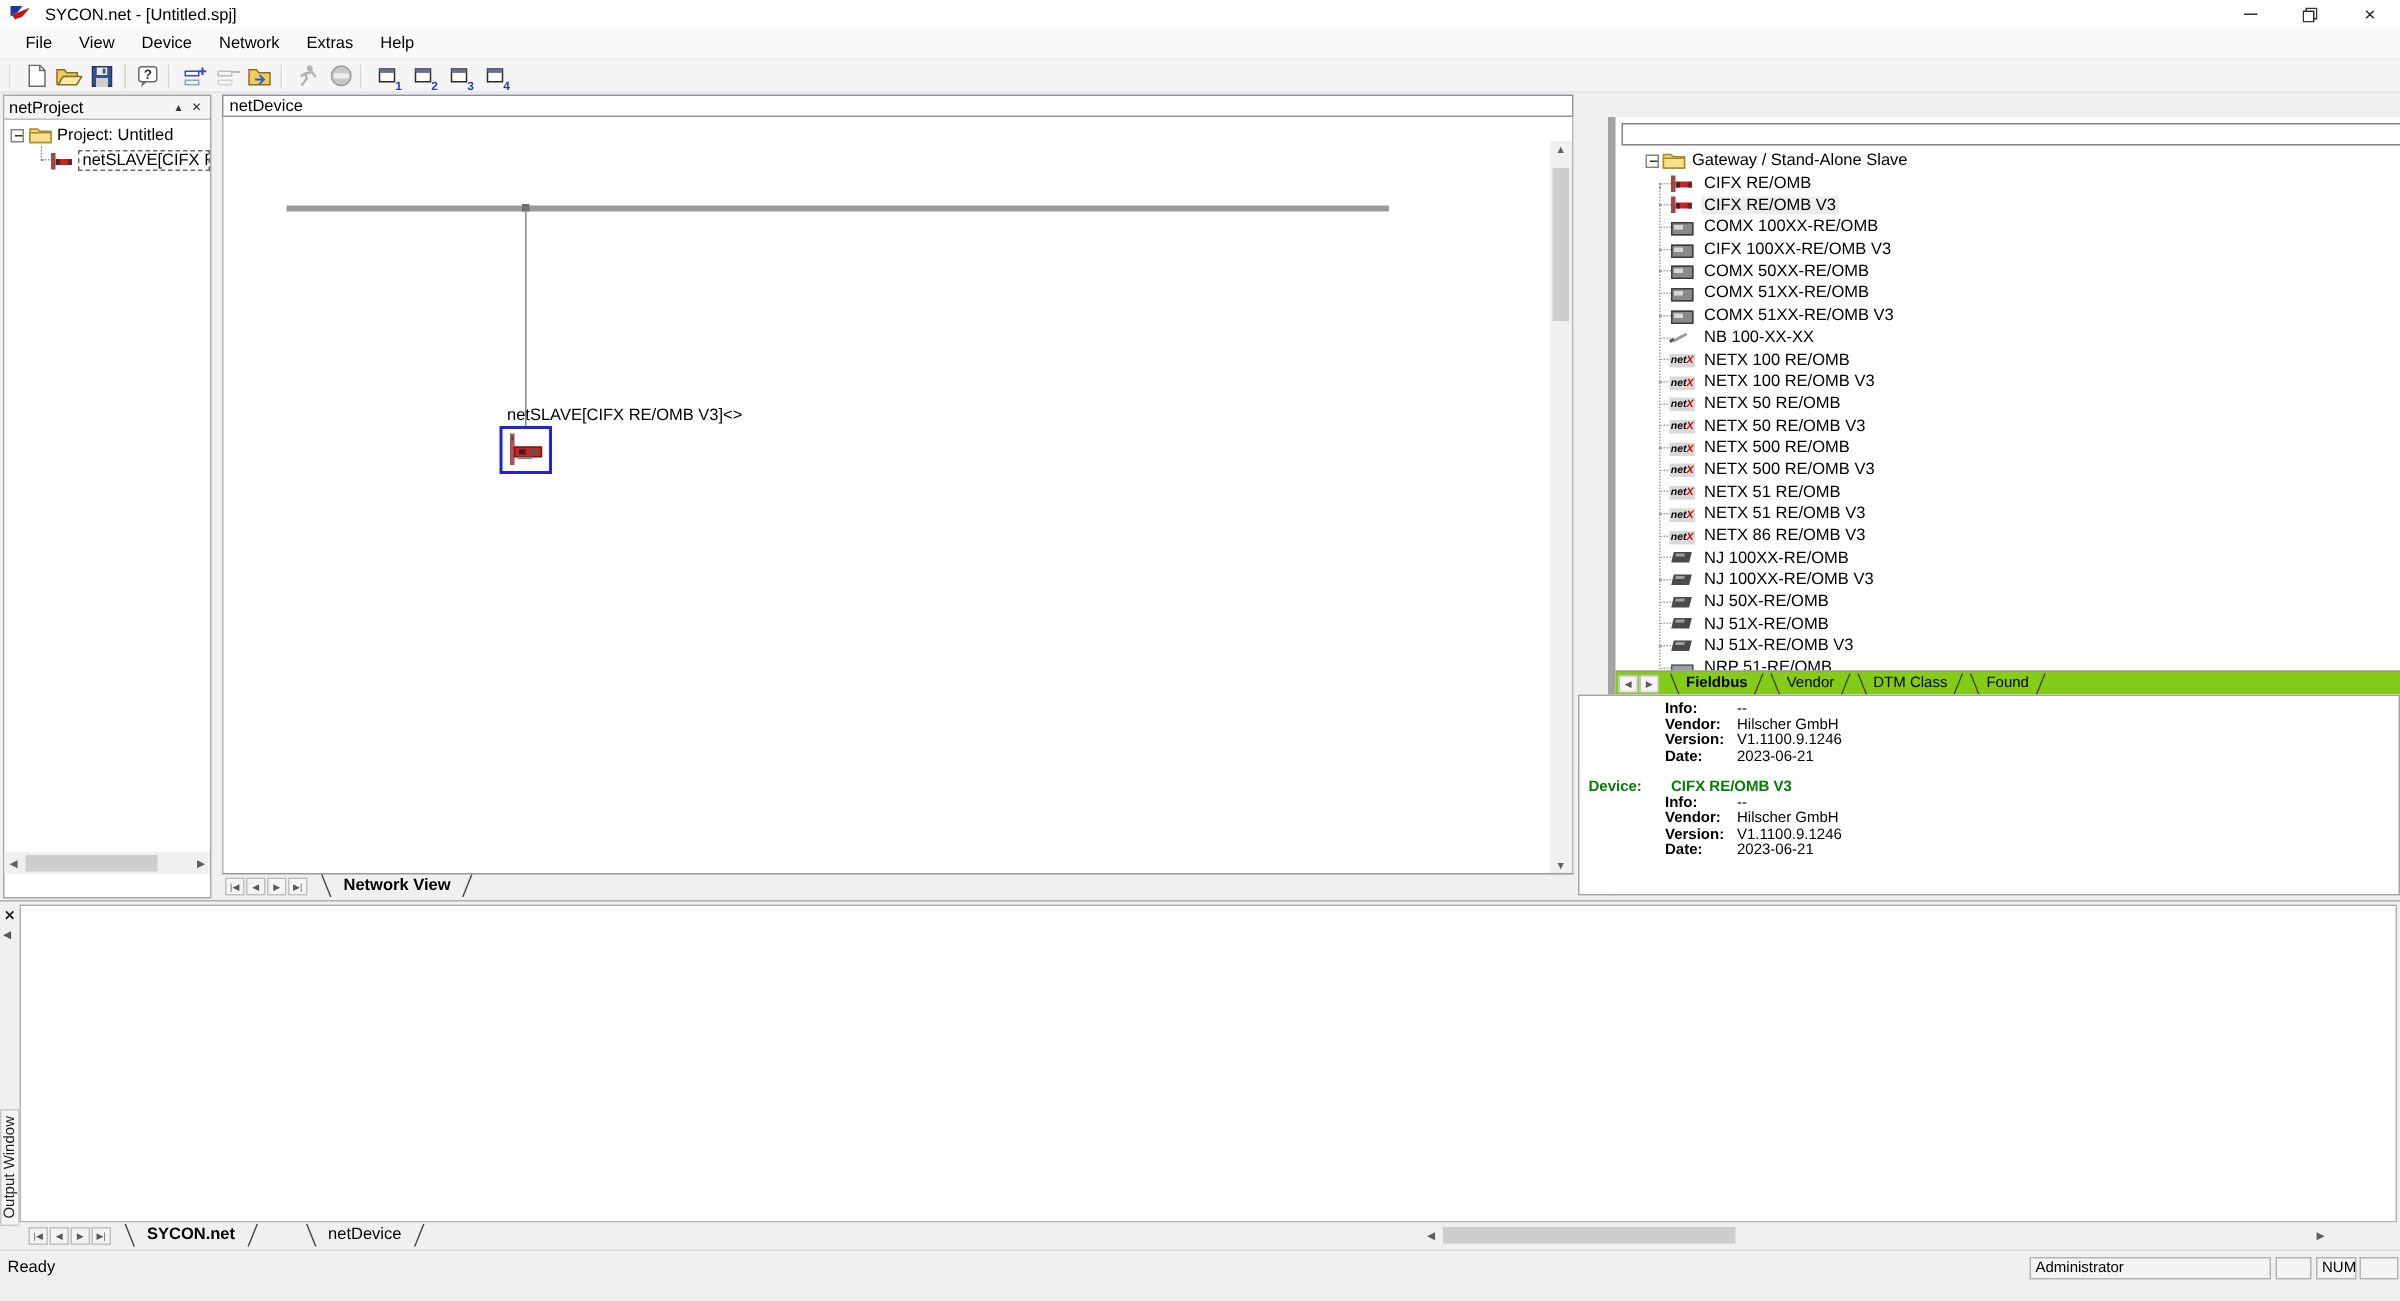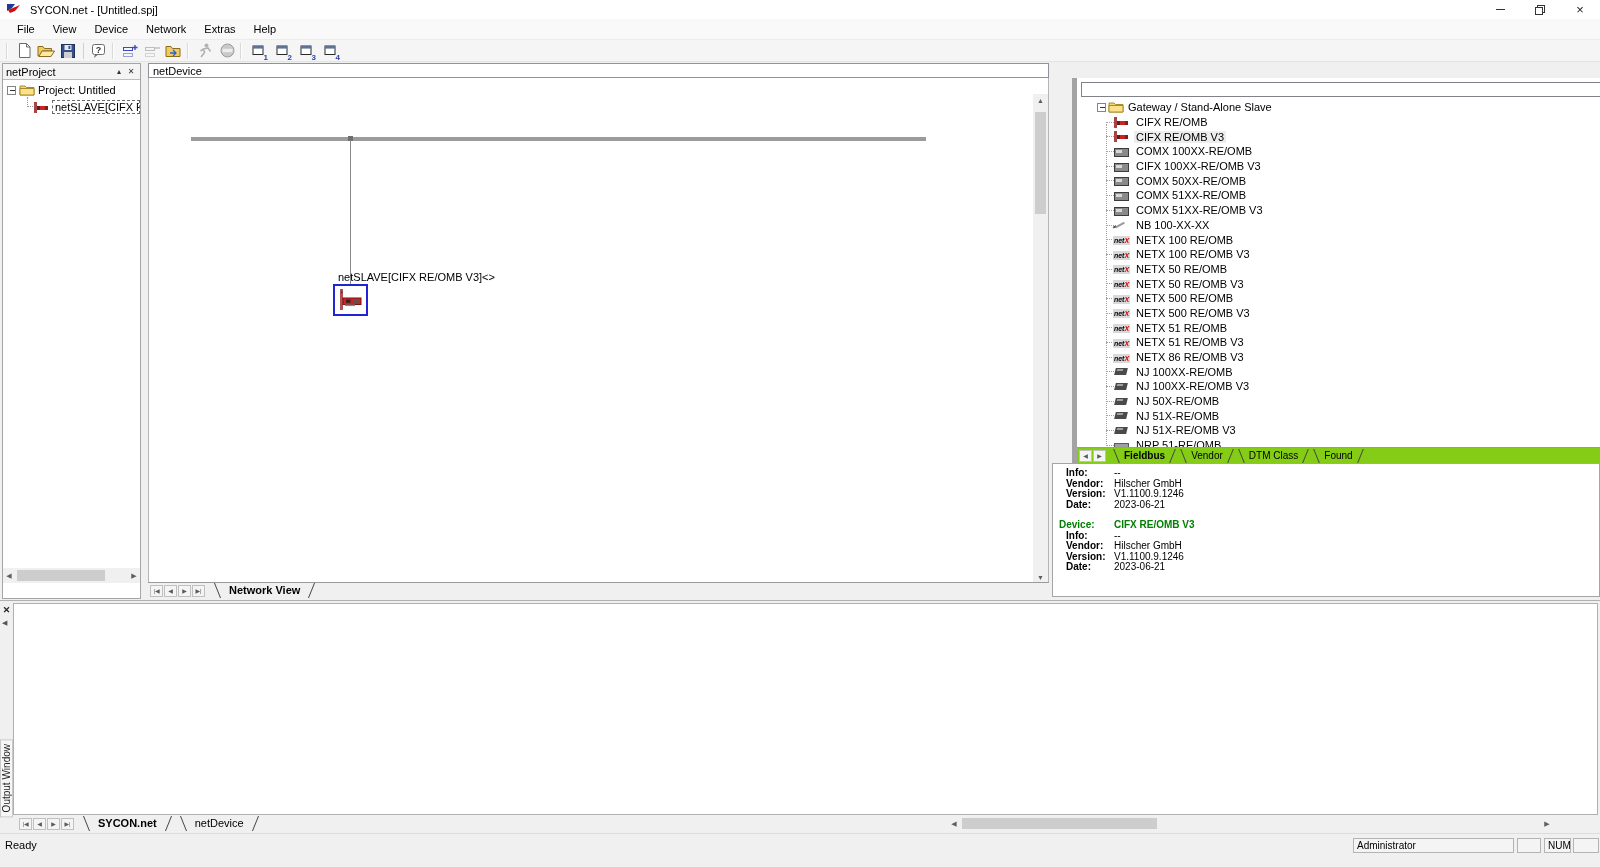--- a/index.html
+++ b/index.html
@@ -101,21 +101,21 @@
   .ci-netx::before { content:"net"; color:#000; }
   .ci-netx::after { content:"X"; color:#cc0000; }
   .ci-nj::before { content:""; position:absolute; left:2px; top:2px; width:12px; height:7px; background:#4a4a4a; transform:skewX(-14deg); }
   .ci-nj::after { content:""; position:absolute; left:4px; top:3px; width:6px; height:2px; background:#9f9f9f; transform:skewX(-14deg); }
   .ci-nrp::before { content:""; position:absolute; left:1px; top:3px; width:13px; height:6px; background:#9aa0a6; border:1px solid #5a5a5a; }
 
   
   .infopanel { position:absolute; left:1052px; top:463px; width:548px; height:134px; background:#fff; border:1px solid #a5a5a5; font-size:10px; padding:4px 0 0 6px; line-height:10.5px; }
   .inforow { display:flex; }
   .inforow .k { width:55px; font-weight:bold; flex:none; }
-  .inforow .k.indent { padding-left:7px; }
+  .inforow .k.indent { padding-left:7px;margin-left:44px; }
   .inforow .v { }
   .inforow .name { font-weight:bold; color:var(--accent-green); }
   .inforow .k.green { color:var(--accent-green); }
   .infogap { height:10px; }
 
   
   .outputwin { position:absolute; left:0; top:600px; width:1600px; height:232px; background:#f0f0f0; border-top:1px solid #b0b0b0; }
   .ow-strip { position:absolute; left:0; top:2px; width:13px; height:228px; }
   .ow-close { position:absolute; left:1px; top:2px; width:11px; height:11px; font-size:9px; font-weight:bold; text-align:center; line-height:11px; color:#222; }
   .ow-collapse { position:absolute; left:2px; top:16px; font-size:7px; color:#555; }
@@ -541,21 +541,21 @@
       <span class="ow-sidelabel">Output Window</span>
     </div>
     <div class="ow-content"></div>
     <div class="ow-bottom">
       <span class="navbtns" style="margin-left:6px;">
         <span class="navbtn">|◀</span>
         <span class="navbtn">◀</span>
         <span class="navbtn">▶</span>
         <span class="navbtn">▶|</span>
       </span>
-      <span style="display:flex;">
+      <span style="display:flex;gap:24px;">
 
           <span class="btab active"><span>SYCON.net</span></span>
 
           <span class="btab"><span>netDevice</span></span>
         </span>
     </div>
     <div class="sb ow-hscroll">
       <span class="arrow" style="left:0;">◀</span>
       <span class="thumb"></span>
       <span class="arrow" style="right:0;">▶</span>

